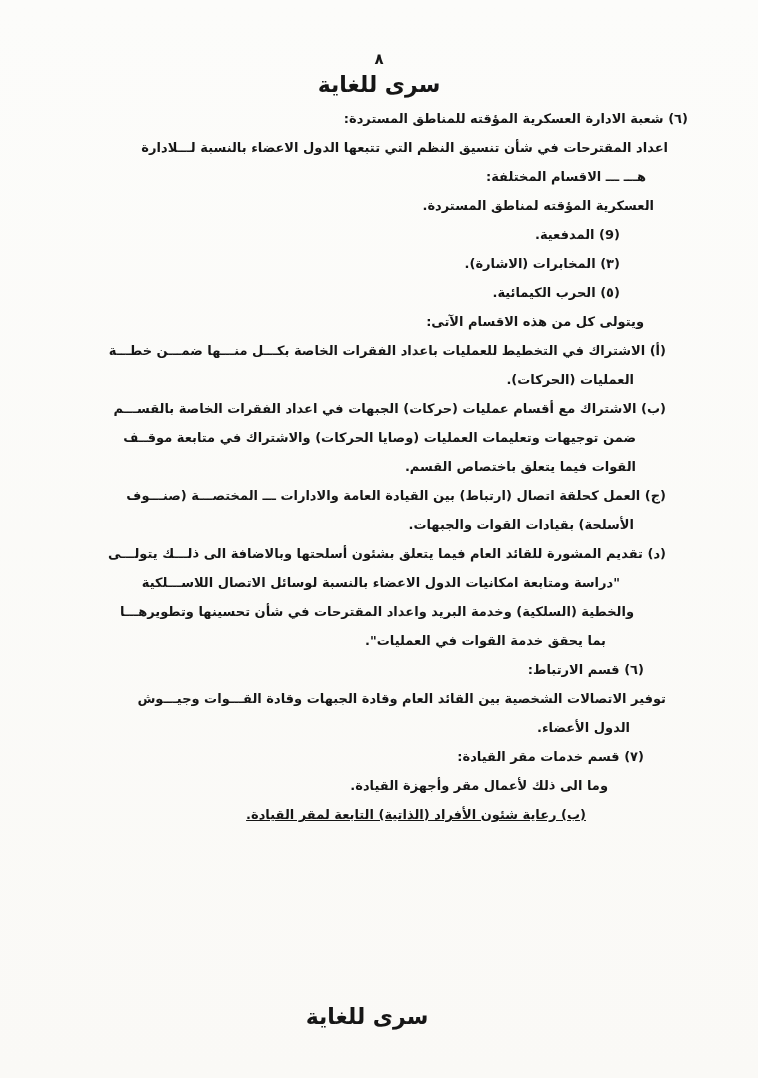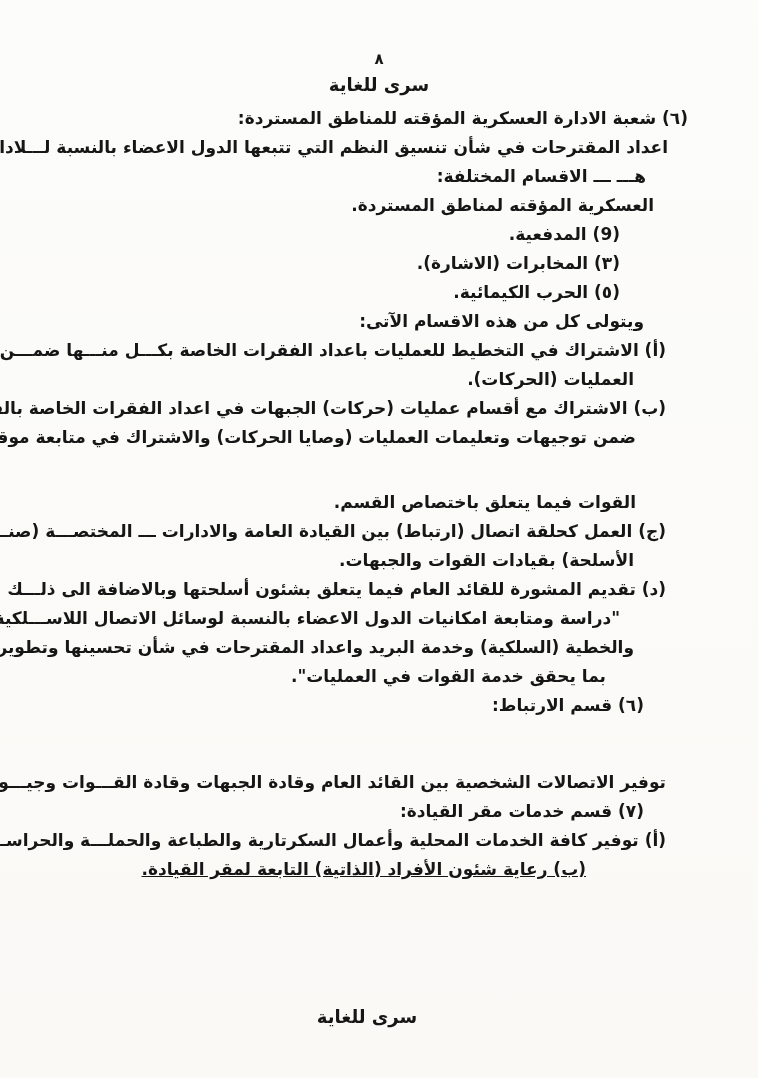--- a/index.html
+++ b/index.html
@@ -20,30 +20,30 @@
   .page-number {
     text-align: center;
     padding-top: 50px;
     font-size: 15px;
     font-weight: bold;
     height: 72px;
   }
   .classification {
     text-align: center;
     font-weight: bold;
-    font-size: 18px;
+    font-size: 22px;
     line-height: 22px;
   }
   .classification.header { margin-top: 2px; }
   .content {
     direction: rtl;
     text-align: right;
     margin: 8px 70px 0 70px;
     font-weight: bold;
-    font-size: 17px;
+    font-size: 13px;
   }
   .line {
     height: 29px;
     line-height: 29px;
     white-space: nowrap;
     overflow: visible;
   }
   .classification.footer {
     position: absolute;
     bottom: 50px;
@@ -66,29 +66,30 @@
       <div class="line" style="padding-right: 42px;">هـــ ـــ الاقسام المختلفة:</div>
       <div class="line" style="padding-right: 34px;">العسكرية المؤقته لمناطق المستردة.</div>
       <div class="line" style="padding-right: 68px;">(9) المدفعية.</div>
       <div class="line" style="padding-right: 68px;">(٣) المخابرات (الاشارة).</div>
       <div class="line" style="padding-right: 68px;">(٥) الحرب الكيمائية.</div>
       <div class="line" style="padding-right: 44px;">ويتولى كل من هذه الاقسام الآتى:</div>
       <div class="line" style="padding-right: 22px;">(أ) الاشتراك في التخطيط للعمليات باعداد الفقرات الخاصة بكـــل منـــها ضمـــن خطـــة</div>
       <div class="line" style="padding-right: 54px;">العمليات (الحركات).</div>
       <div class="line" style="padding-right: 22px;">(ب) الاشتراك مع أقسام عمليات (حركات) الجبهات في اعداد الفقرات الخاصة بالقســـم</div>
       <div class="line" style="padding-right: 52px;">ضمن توجيهات وتعليمات العمليات (وصايا الحركات) والاشتراك في متابعة موقــف</div>
-      <div class="line" style="padding-right: 52px; margin-top: 36px;">القوات فيما يتعلق باختصاص القسم.</div>
+      <div class="line" style="padding-right: 52px;">القوات فيما يتعلق باختصاص القسم.</div>
       <div class="line" style="padding-right: 22px;">(ج) العمل كحلقة اتصال (ارتباط) بين القيادة العامة والادارات ـــ المختصـــة (صنـــوف</div>
       <div class="line" style="padding-right: 54px;">الأسلحة) بقيادات القوات والجبهات.</div>
       <div class="line" style="padding-right: 22px;">(د) تقديم المشورة للقائد العام فيما يتعلق بشئون أسلحتها وبالاضافة الى ذلـــك يتولـــى</div>
       <div class="line" style="padding-right: 68px;">"دراسة ومتابعة امكانيات الدول الاعضاء بالنسبة لوسائل الاتصال اللاســـلكية</div>
       <div class="line" style="padding-right: 54px;">والخطية (السلكية) وخدمة البريد واعداد المقترحات في شأن تحسينها وتطويرهـــا</div>
       <div class="line" style="padding-right: 82px;">بما يحقق خدمة القوات في العمليات".</div>
       <div class="line" style="padding-right: 44px;">(٦) قسم الارتباط:</div>
-      <div class="line" style="padding-right: 22px; margin-top: 48px;">توفير الاتصالات الشخصية بين القائد العام وقادة الجبهات وقادة القـــوات وجيـــوش</div>
+      <div class="line" style="padding-right: 22px;">توفير الاتصالات الشخصية بين القائد العام وقادة الجبهات وقادة القـــوات وجيـــوش</div>
+      <div class="line" style="padding-right: 58px;">الدول الأعضاء.</div>
       <div class="line" style="padding-right: 44px;">(٧) قسم خدمات مقر القيادة:</div>
-      <div class="line" style="padding-right: 22px;">(أ) توفير كافة الخدمات المحلية وأعمال السكرتارية والطباعة والحملـــة والحراســـة</div>
+      <div class="line" style="padding-right: 80px;">وما الى ذلك لأعمال مقر وأجهزة القيادة.</div>
       <div class="line" style="padding-right: 102px; text-decoration: underline;">(ب) رعاية شئون الأفراد (الذاتية) التابعة لمقر القيادة.</div>
     </div>
 
   <div class="classification footer">سرى للغاية</div>
 
 </div>
 
 </body></html>

